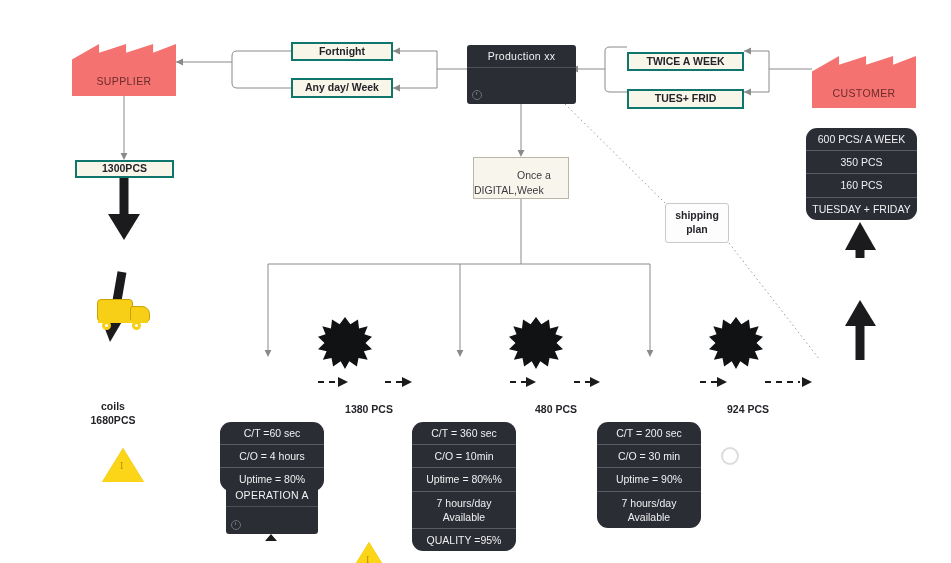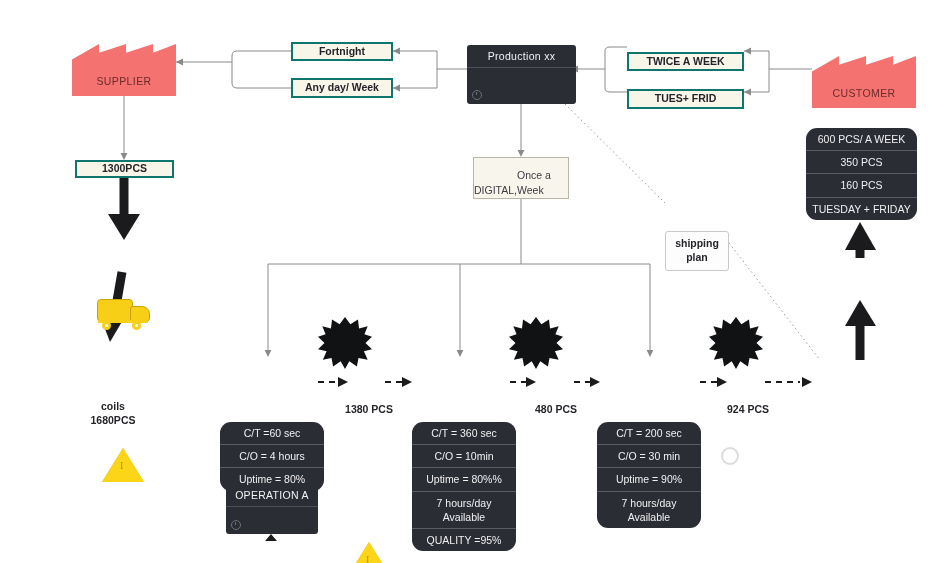--- a/index.html
+++ b/index.html
@@ -17,21 +17,21 @@
     padding-bottom:9px;white-space:nowrap;}
 
   
   .cream{background:#f8f5e9;border:2px solid #0f766e;
     display:flex;align-items:center;justify-content:center;
     font-size:10.5px;font-weight:bold;color:#24242a;text-align:center;
     line-height:1.25;}
   .plain{background:#fdfdfd;border:1px solid #c9c9c9;border-radius:3px;
     display:flex;align-items:center;justify-content:center;
     font-size:10.5px;font-weight:bold;color:#24242a;text-align:center;
-    line-height:1.3;margin-top:28px;}
+    line-height:1.3;}
   .digital{background:#f8f6ec;border:1px solid #b9b6a8;
     display:flex;align-items:flex-end;justify-content:center;
     font-size:10.5px;color:#3a3a42;line-height:1.45;}
 
   
   .proc{background:#2b2d34;border-radius:3px;position:relative;
     display:flex;flex-direction:column;}
   .proc .hd{height:22px;border-bottom:1px solid #4e5059;
     display:flex;align-items:center;justify-content:center;
     font-size:10.5px;color:#f2f2f4;letter-spacing:.3px;}

